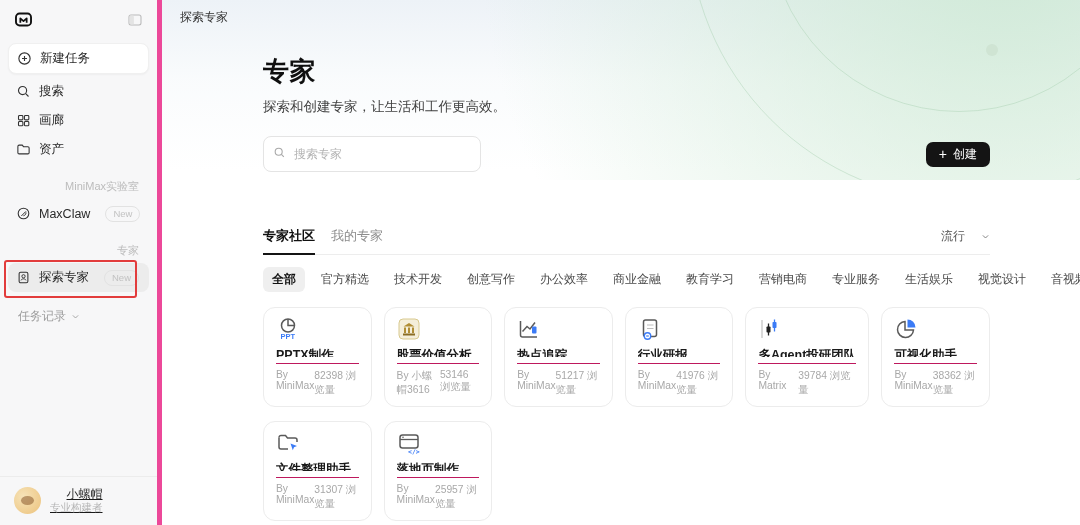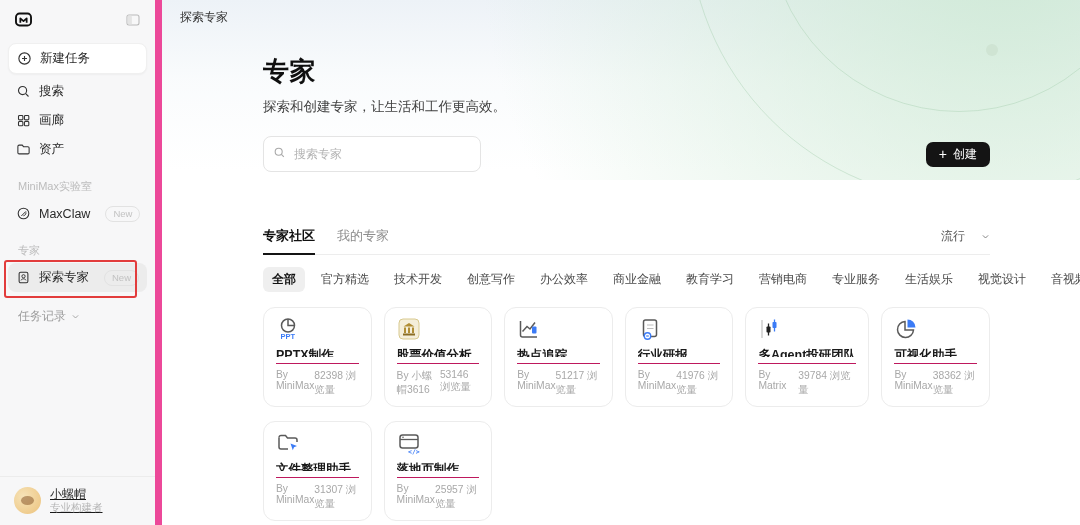--- a/index.html
+++ b/index.html
@@ -1,22 +1,22 @@
 <!DOCTYPE html>
 <html><head>
 <meta charset="utf-8">
 <style>
   html,body{margin:0;padding:0;}
   body{width:1080px;height:525px;overflow:hidden;background:#fff;
        font-family:"Liberation Sans","DejaVu Sans",sans-serif;color:#1a1a1a;}
   .app{display:flex;width:1080px;height:525px;}
 
   
-  .sidebar{width:162px;min-width:162px;background:#f7f7f8;border-right:7px solid #ec4899;
-           position:relative;box-sizing:border-box;}
+  .sidebar{width:162px;min-width:162px;background:#f7f7f8;border-right:5px solid #ec4899;
+           position:relative;box-sizing:border-box;text-align:right;}
   .sb-top{display:flex;justify-content:space-between;align-items:center;padding:10px 14px 6px;}
   .sb-menu{padding:4px 8px 0;}
   .mi{display:flex;align-items:center;gap:8px;height:29px;padding:0 8px;border-radius:8px;
       font-size:12.5px;color:#2a2a2a;cursor:pointer;}
   .mi .ic{width:15px;height:15px;display:flex;align-items:center;justify-content:center;flex:none;}
   .mi.cardy{background:#fff;border:1px solid #f0f0f0;box-shadow:0 1px 2px rgba(0,0,0,.04);margin-bottom:3px;}
   .sec-label{font-size:11px;color:#bcbcbc;padding:15px 10px 5px;}
   .badge-new{font-size:9.5px;color:#c2c2c2;border:1px solid #e2e2e2;border-radius:999px;
              padding:1.5px 7px;margin-left:7px;background:transparent;}
   .mi.selected{background:#ececec;}
@@ -55,21 +55,21 @@
   .search-box input{border:none;outline:none;background:transparent;font-size:12px;width:100%;
               font-family:inherit;color:#333;}
   .search-box input::placeholder{color:#b3b3b3;}
   .create-btn{background:#141414;color:#fff;height:25px;padding:0 13px;border-radius:7px;
               font-size:12px;display:flex;align-items:center;gap:6px;border:none;cursor:pointer;
               font-family:inherit;}
   .plus{font-size:14px;line-height:1;margin-top:-1px;}
 
   .tabs-row{display:flex;justify-content:space-between;align-items:flex-end;margin-top:55px;
             border-bottom:1px solid #ededed;}
-  .tabs{display:flex;gap:22px;}
+  .tabs{display:flex;gap:16px;}
   .tab{font-size:13px;color:#8d8d8d;padding-bottom:9px;position:relative;cursor:pointer;}
   .tab.active{color:#101010;font-weight:700;}
   .tab.active::after{content:"";position:absolute;left:0;right:0;bottom:-1px;height:2px;background:#141414;}
   .sort{font-size:12px;color:#555;padding-bottom:9px;display:flex;align-items:center;gap:16px;cursor:pointer;}
 
   .cats{display:flex;gap:7px;margin-top:12px;}
   .cat{font-size:12px;color:#4a4a4a;padding:4px 9px;border-radius:6px;white-space:nowrap;cursor:pointer;}
   .cat.active{background:#efefef;color:#111;font-weight:600;}
 
   .grid{display:grid;grid-template-columns:repeat(6,1fr);gap:14px 12px;margin-top:15px;}

